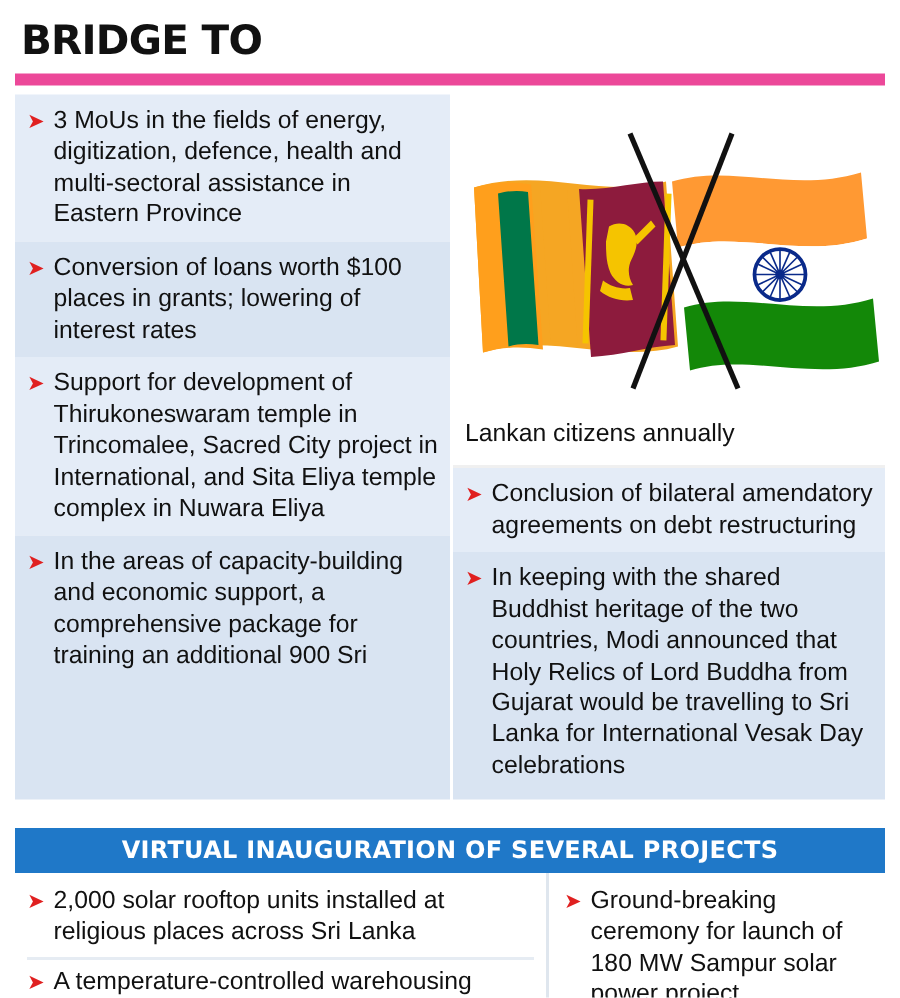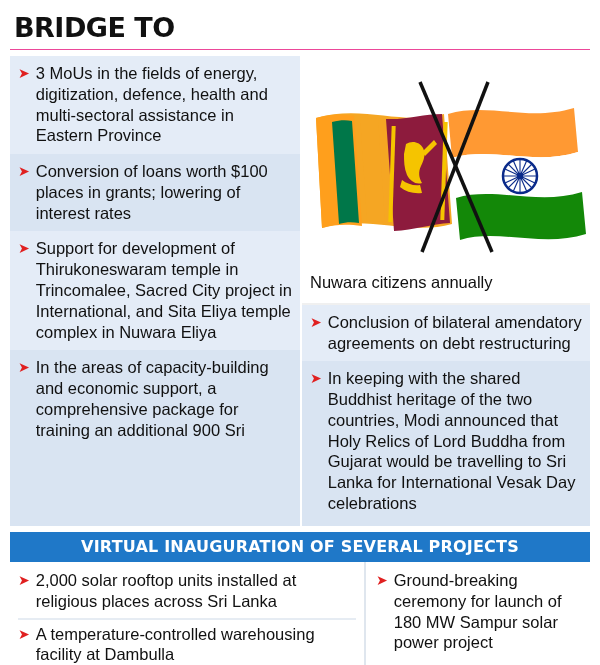--- a/index.html
+++ b/index.html
@@ -21,21 +21,21 @@
     box-sizing: border-box;
     padding: 10px 10px 6px 10px;
     background: #ffffff;
   }
   
   .title-bar {
     display: flex;
     align-items: flex-end;
     gap: 10px;
     padding: 2px 4px 6px 4px;
-    border-bottom: 1px solid #ec4899;
+    border-bottom: 8px solid #ec4899;
     margin-bottom: 6px;
   }
   .title-main {
     font-family: "DejaVu Sans", sans-serif;
     font-weight: bold;
     font-size: 27px;
     letter-spacing: -0.5px;
     color: #111111;
     text-transform: uppercase;
   }
@@ -105,21 +105,21 @@
   
   .flag-caption {
     background: #ffffff;
     padding: 4px 8px 10px 8px;
     font-size: 16.5px;
     line-height: 1.26;
     border-bottom: 2px solid #f0f0f0;
   }
   
   .banner {
-    margin-top: 6px;
+    margin-top: 19px;
     background: #1f78c8;
     color: #ffffff;
     text-align: center;
     font-family: "DejaVu Sans", sans-serif;
     font-weight: bold;
     font-size: 16px;
     letter-spacing: 0.2px;
     padding: 5px 0 6px 0;
     text-transform: uppercase;
   }
@@ -227,21 +227,21 @@
               <line x1="211" y1="104" x2="225" y2="136"></line>
               <line x1="225" y1="104" x2="211" y2="136"></line>
             </g>
           </g>
 
           <line x1="186" y1="26" x2="120" y2="196" stroke="#111111" stroke-width="3.5"></line>
           <line x1="118" y1="26" x2="190" y2="196" stroke="#111111" stroke-width="3.5"></line>
         </svg>
       </div>
 
-      <div class="flag-caption">Nuwara citizens annually</div>
+      <div class="flag-caption">Lankan citizens annually</div>
 
       <div class="block blue-a">
         <div class="bullet-item">
           <span class="arrow">➤</span>
           <span class="bullet-text">Conclusion of bilateral amendatory agreements on debt restructuring</span>
         </div>
       </div>
 
       <div class="block blue-b" style="flex:1 1 auto;">
         <div class="bullet-item">

